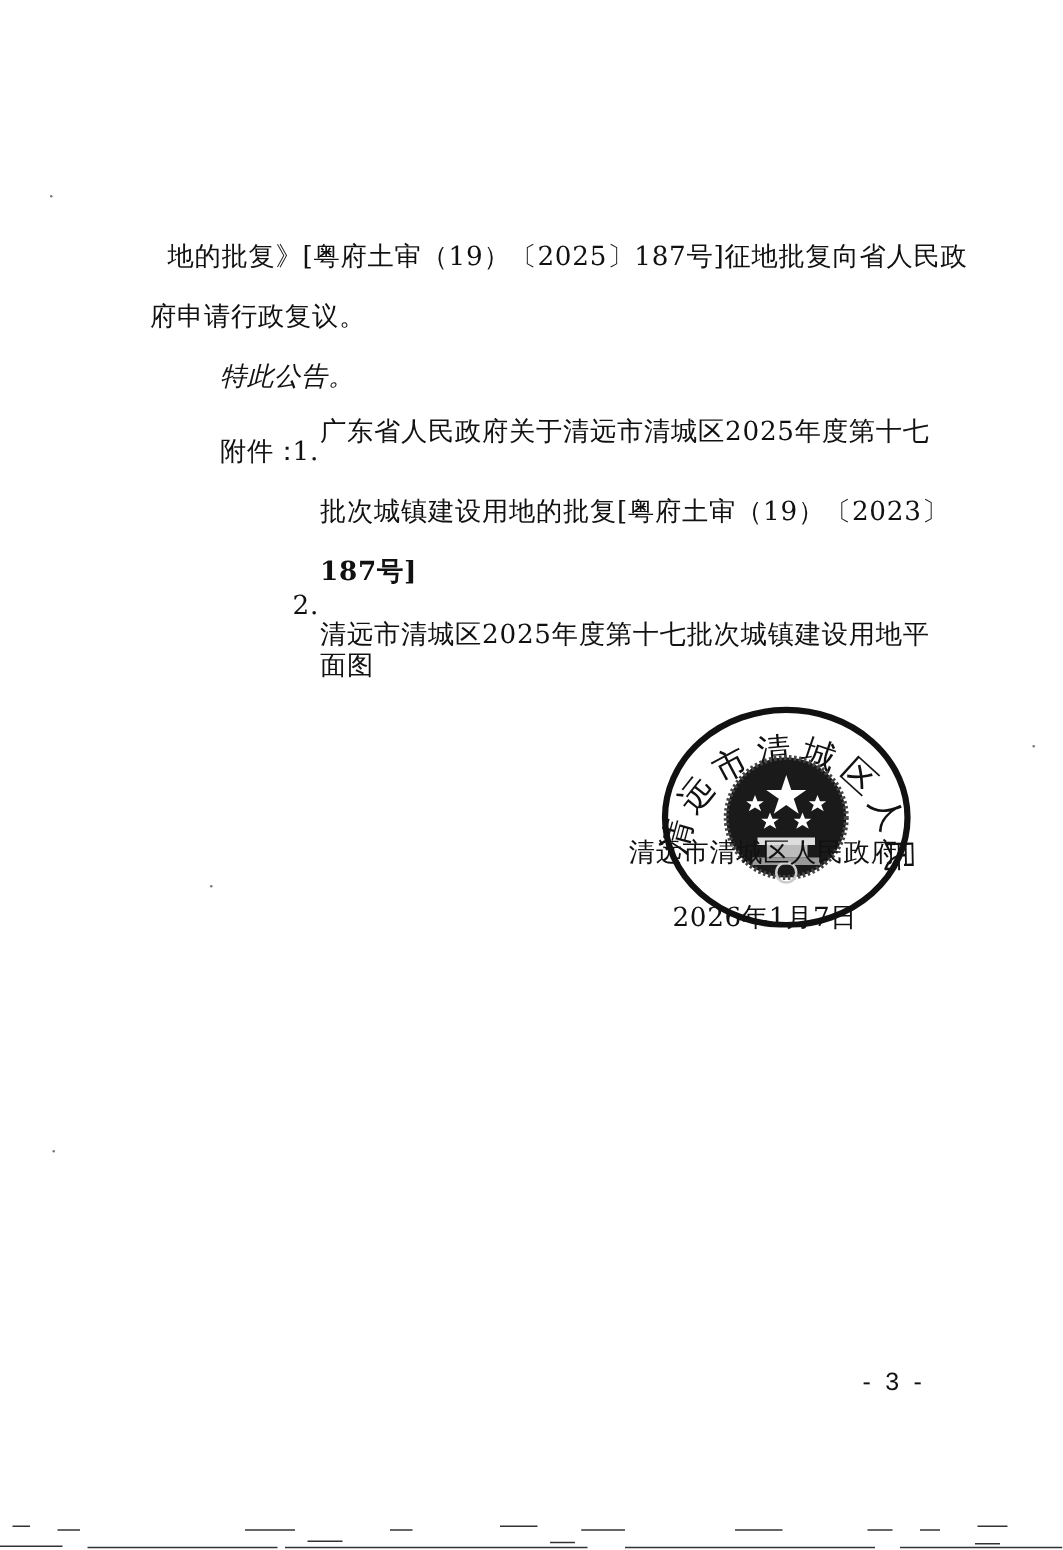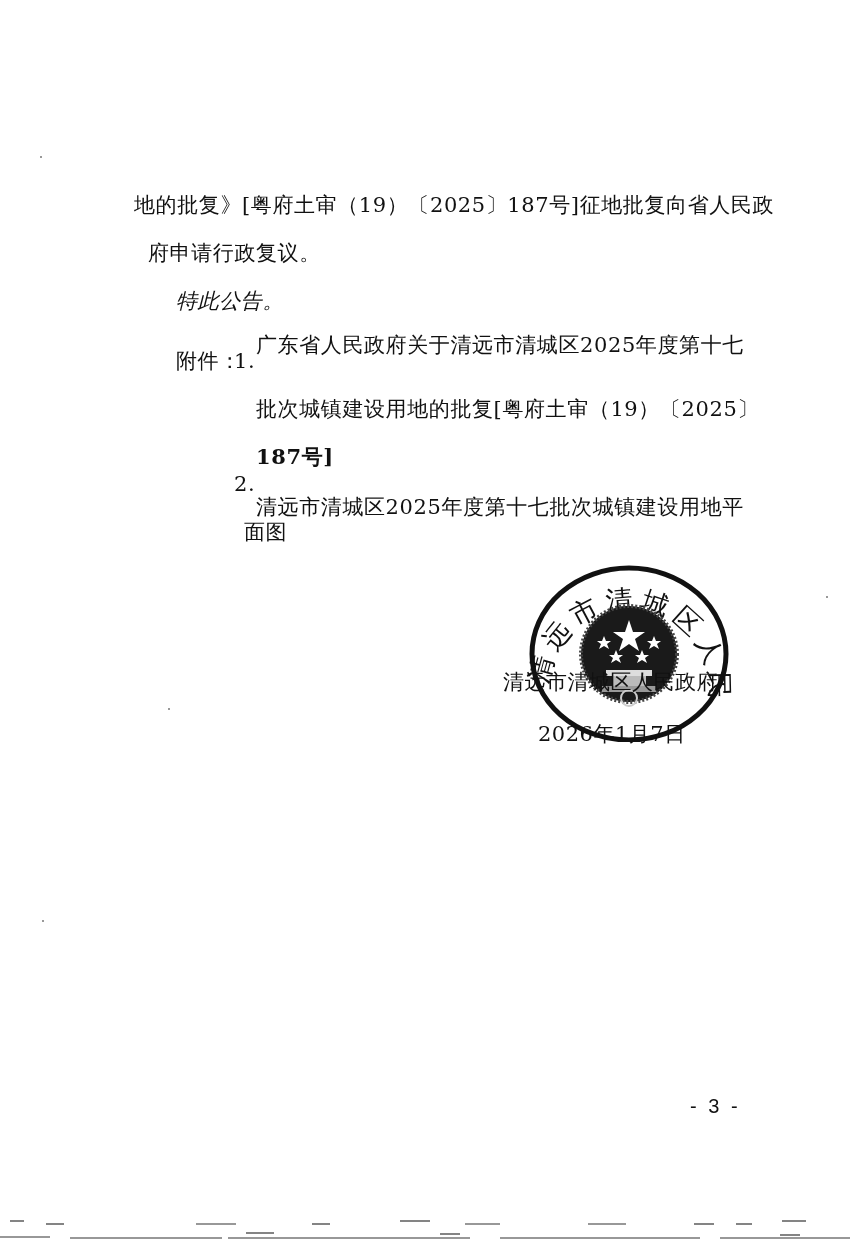--- a/index.html
+++ b/index.html
@@ -70,34 +70,34 @@
 <body>
 
 <div class="page">
 
   <div class="speck" style="left:40px;top:156px;"></div>
   <div class="speck" style="left:168px;top:708px;"></div>
   <div class="speck" style="left:826px;top:596px;"></div>
   <div class="speck" style="left:42px;top:920px;"></div>
 
   <div class="line" style="left:134px;top:191px;">地的批复》[粤府土审（19）〔2025〕187号]征地批复向省人民政</div>
-  <div class="line" style="left:148px;top:239px;">府申请行政复议。</div>
+  <div class="line" style="left:120px;top:239px;">府申请行政复议。</div>
 
   <div class="line" style="left:176px;top:287px;font-style:italic;">特此公告。</div>
 
   <div class="line" style="left:176px;top:347px;">附件：</div>
 
   <div class="line" style="left:234px;top:347px;">1.</div>
   <div class="line" style="left:256px;top:331px;">广东省人民政府关于清远市清城区2025年度第十七</div>
-  <div class="line" style="left:256px;top:395px;">批次城镇建设用地的批复[粤府土审（19）〔2025〕</div>
+  <div class="line" style="left:256px;top:395px;">批次城镇建设用地的批复[粤府土审（19）〔2023〕</div>
   <div class="line" style="left:256px;top:443px;font-weight:bold;">187号]</div>
 
   <div class="line" style="left:234px;top:470px;">2.</div>
   <div class="line" style="left:256px;top:468px;margin-top:25px;">清远市清城区2025年度第十七批次城镇建设用地平</div>
-  <div class="line" style="left:244px;top:518px;">面图</div>
+  <div class="line" style="left:256px;top:518px;">面图</div>
 
   <div class="seal">
     <svg width="218" height="180" viewBox="0 0 218 180">
       <defs>
         <path id="sealArc" d="M 28 128 A 80 80 0 1 1 190 128" fill="none"></path>
       </defs>
       <ellipse cx="109" cy="92" rx="97" ry="86" fill="none" stroke="#111" stroke-width="5"></ellipse>
       <text font-size="27" fill="#111" font-family="DejaVu Serif, serif" letter-spacing="6">
         <textPath href="#sealArc" startOffset="2%">清远市清城区人民政府</textPath>
       </text>

